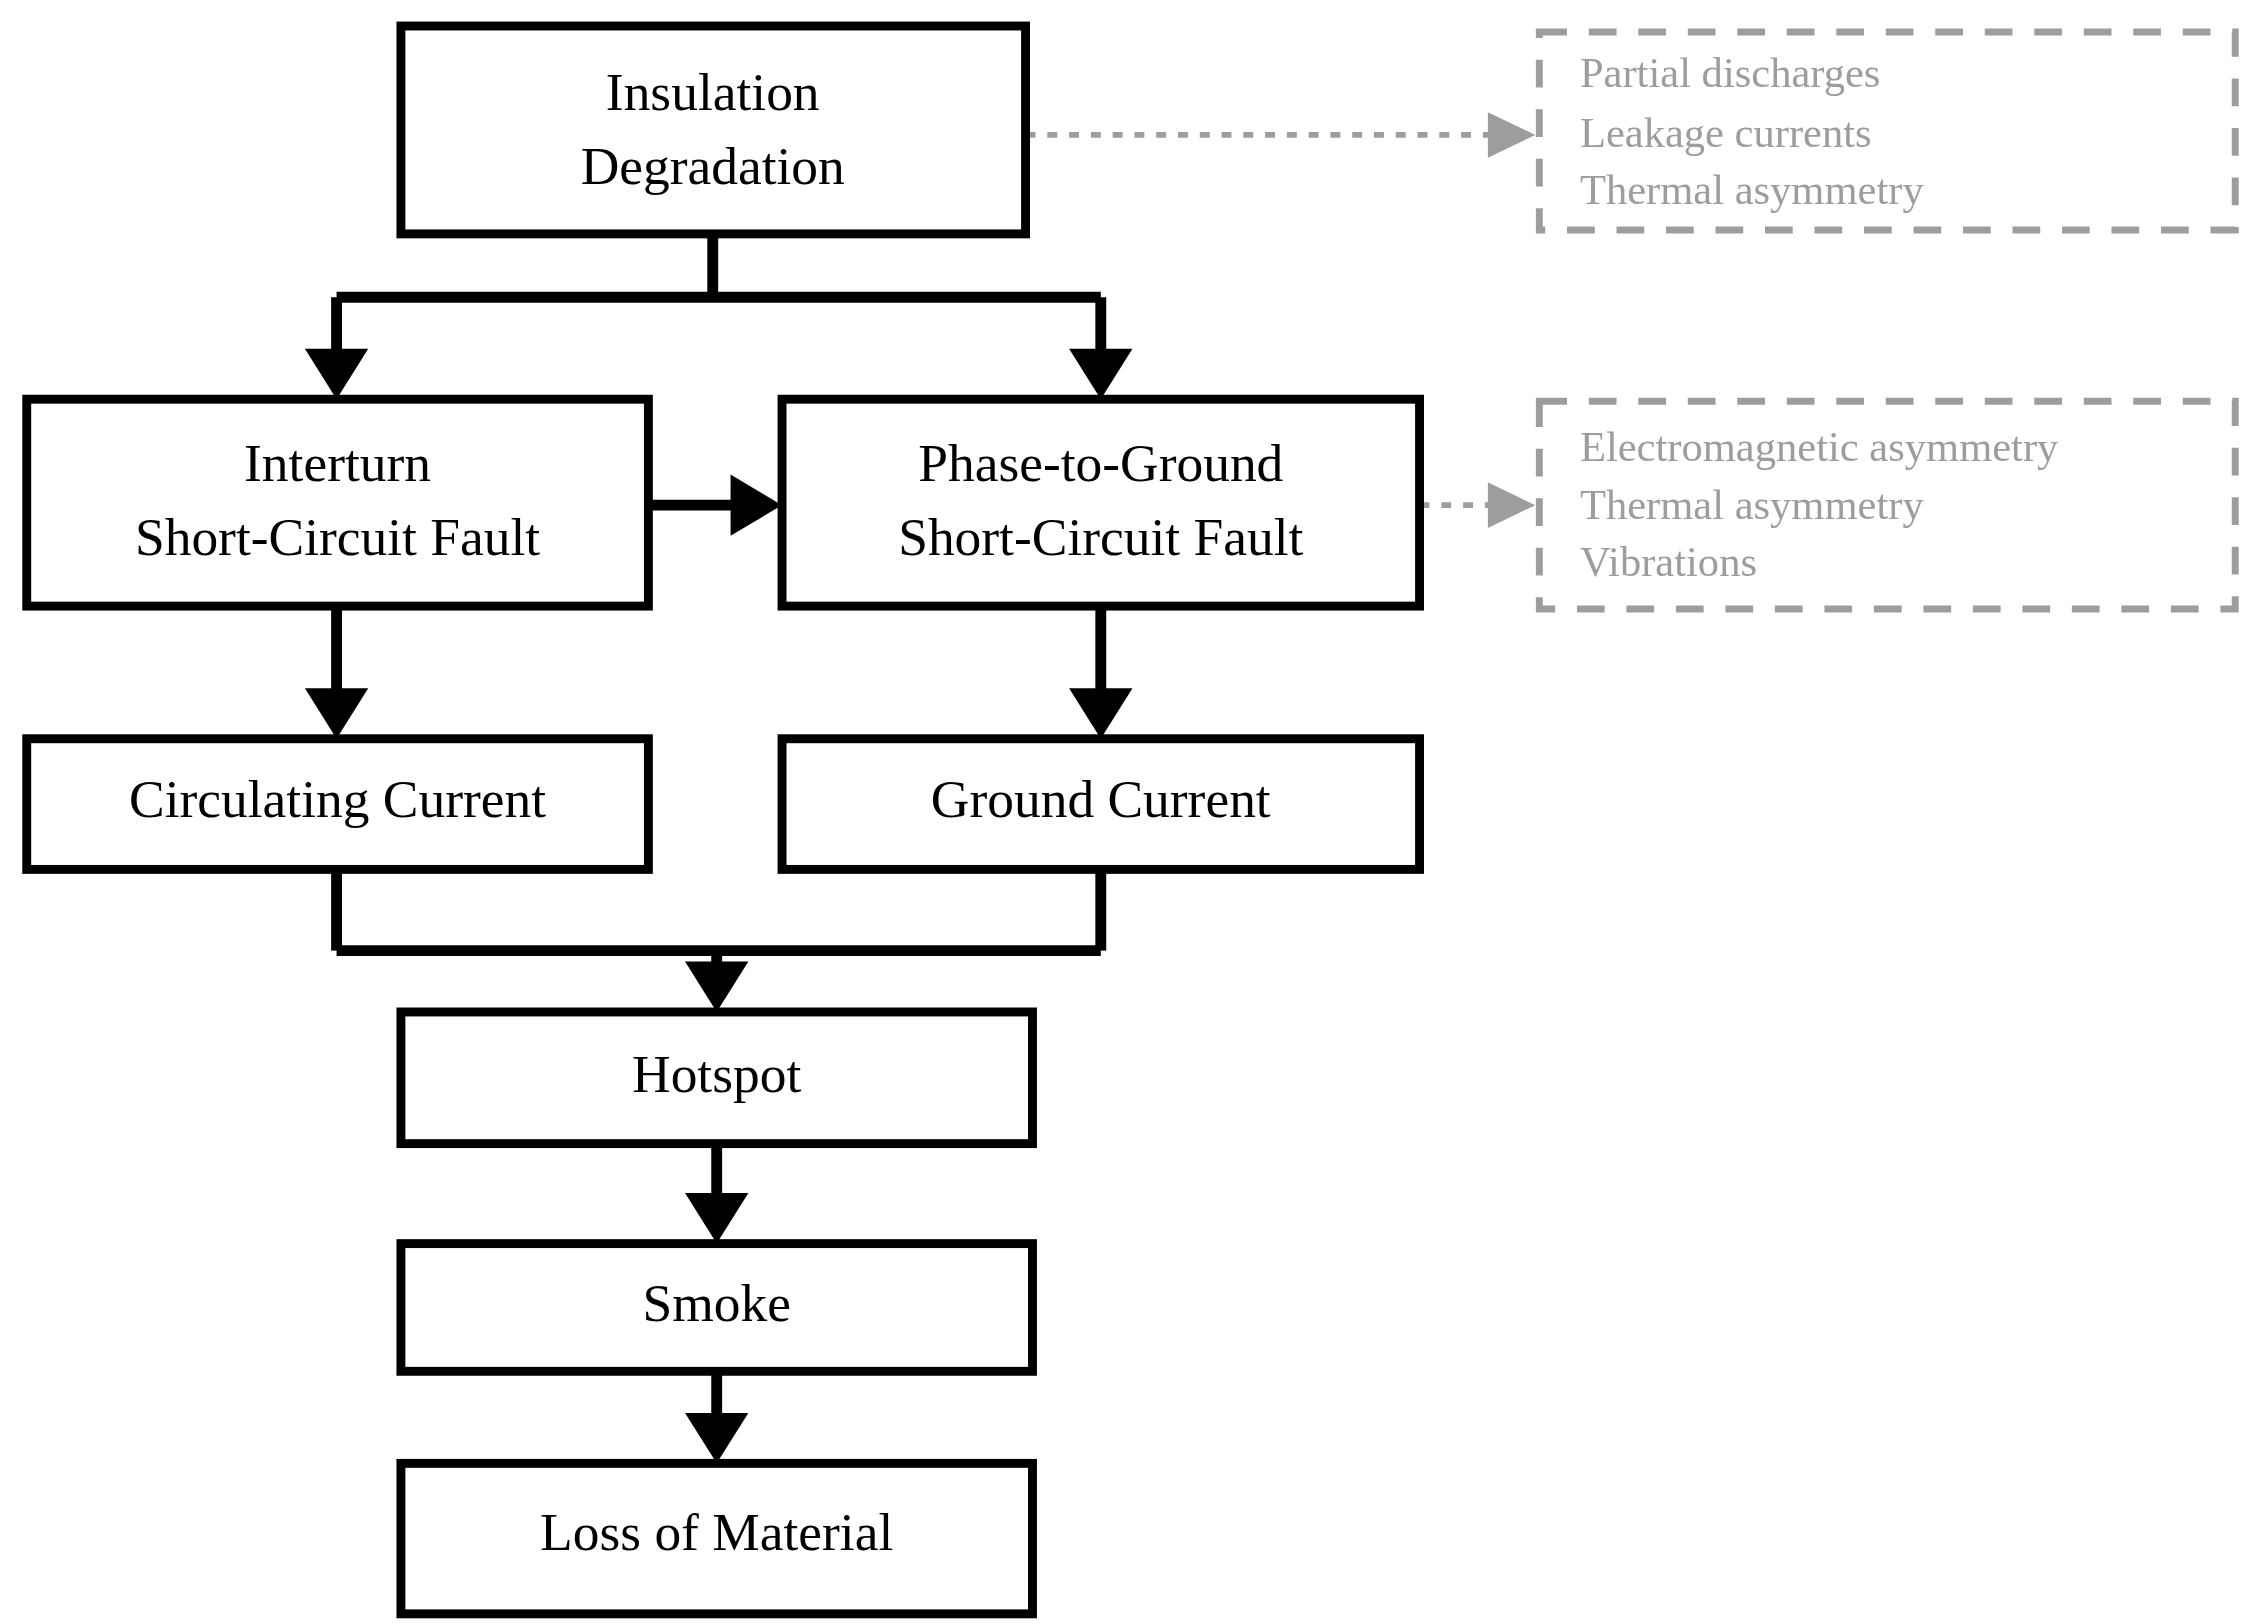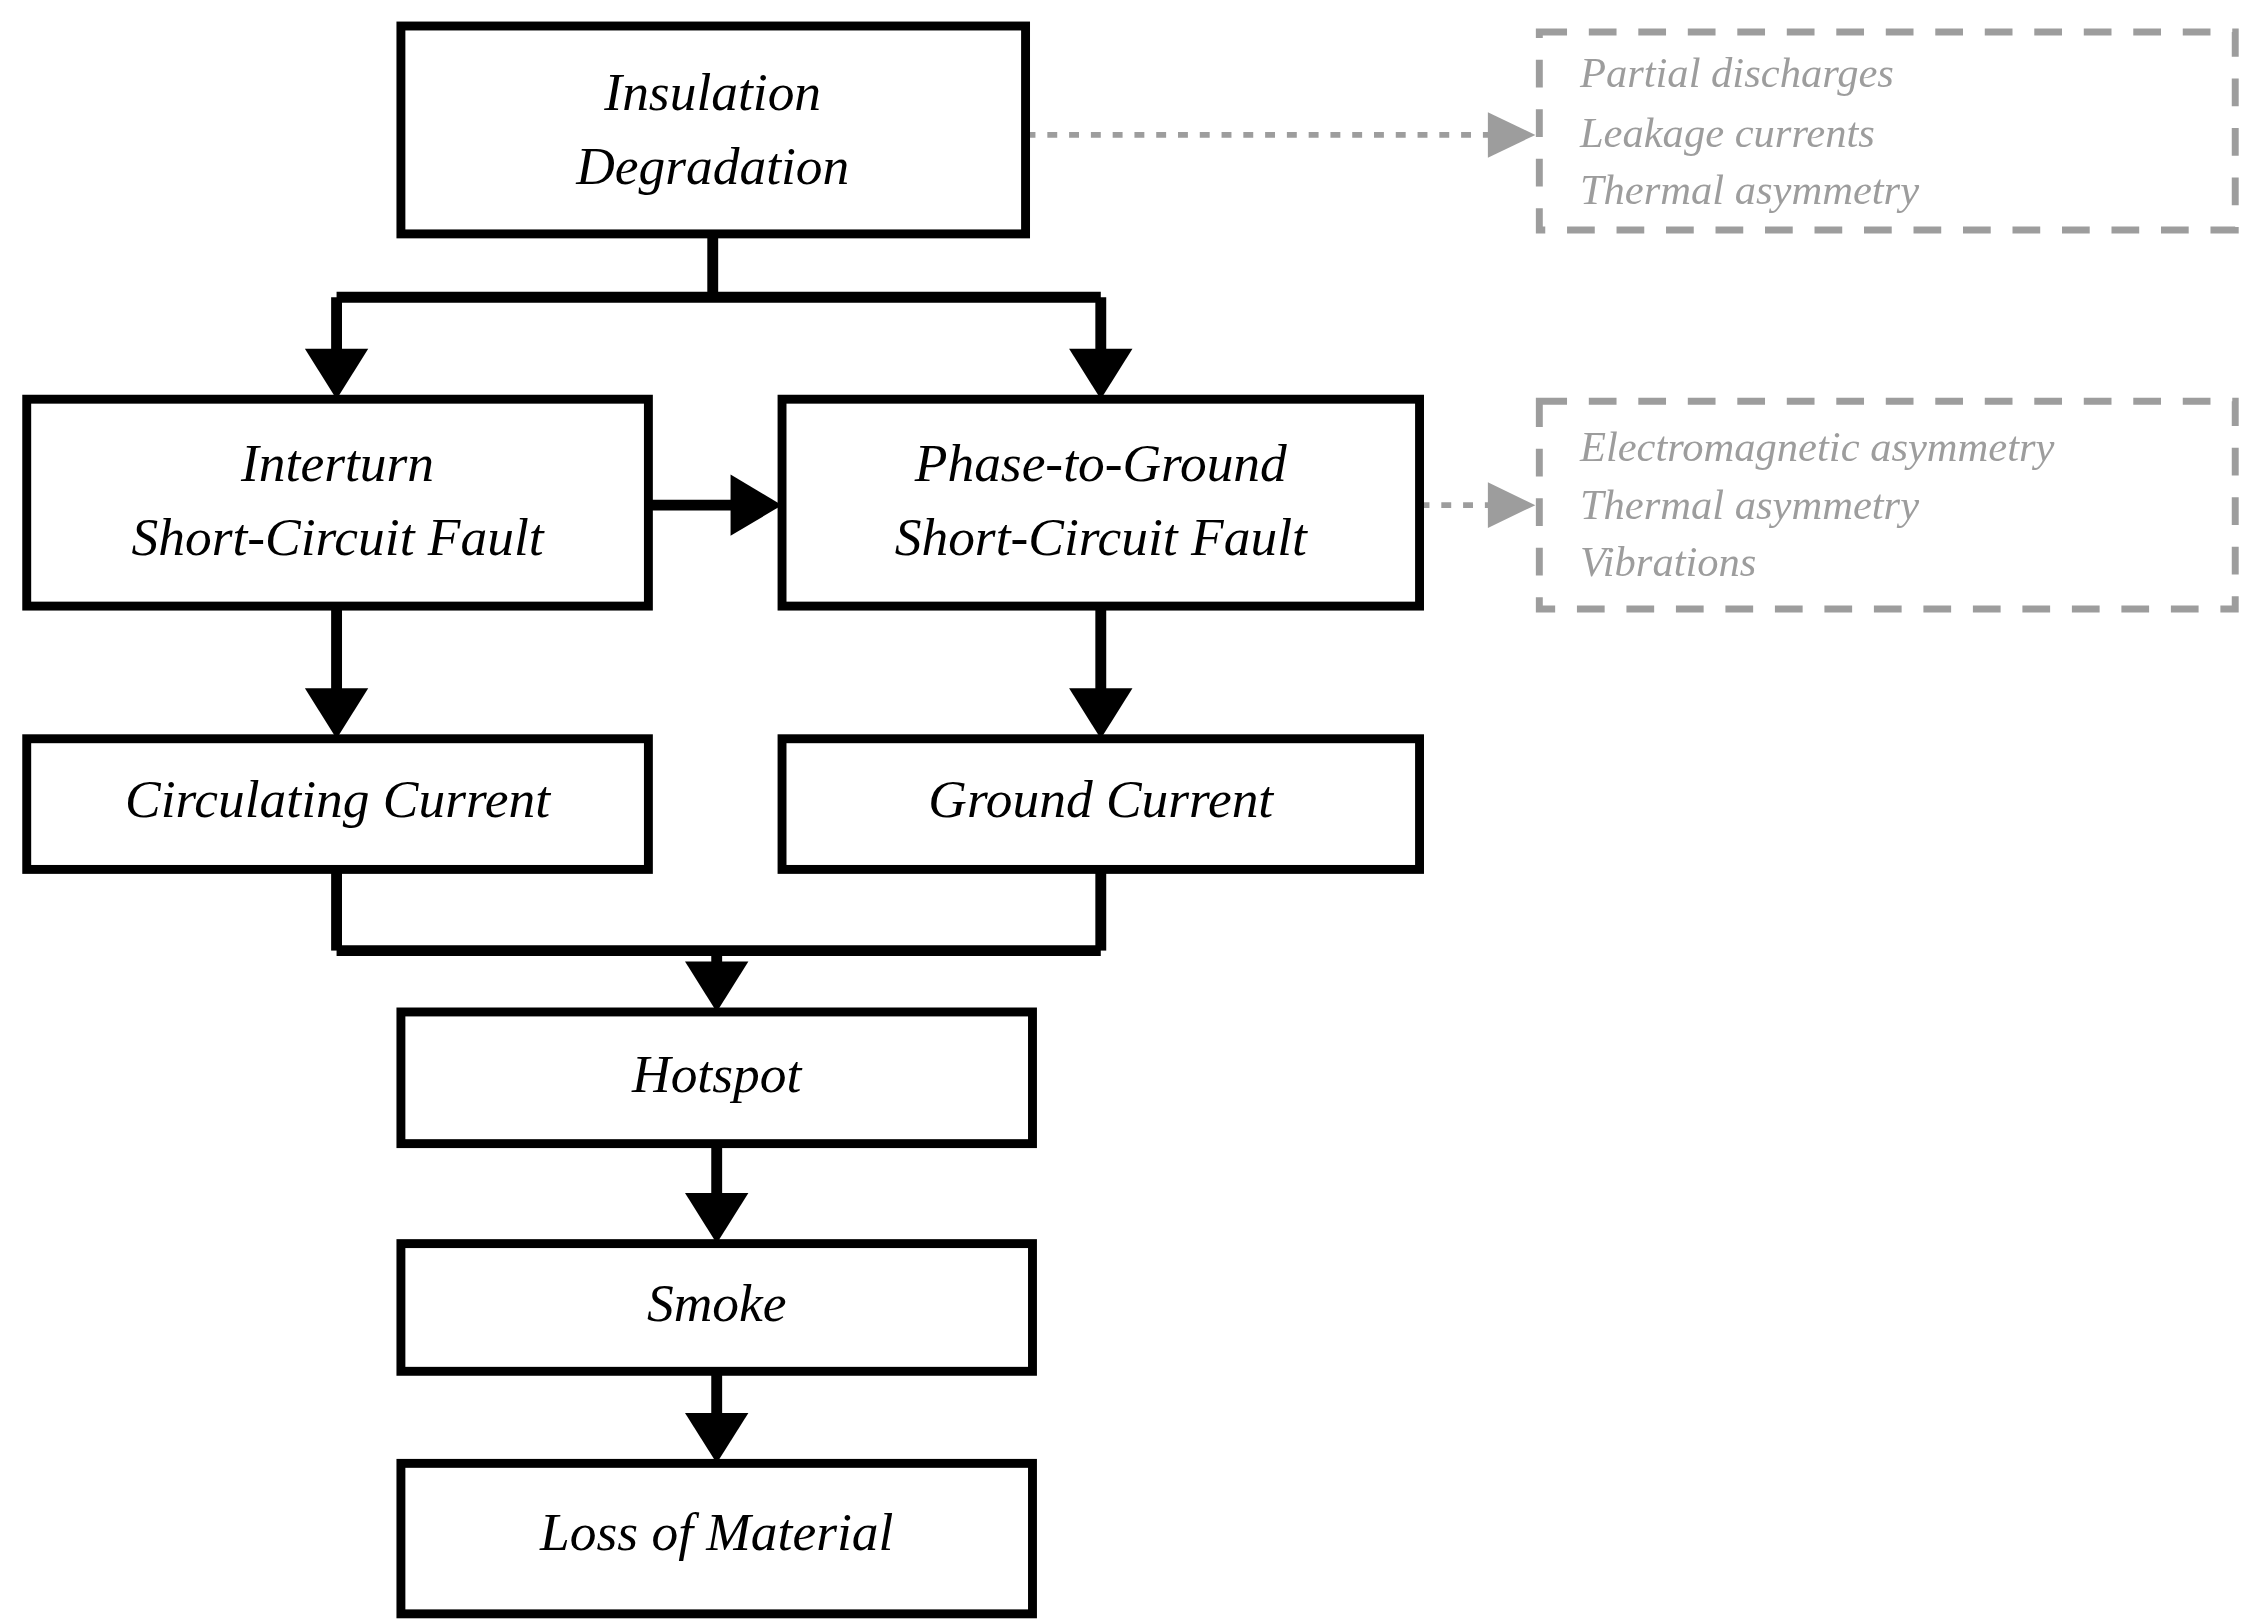--- a/index.html
+++ b/index.html
@@ -10,21 +10,20 @@
   body {
     width: 2258px;
     height: 1625px;
     font-family: "Liberation Serif", "DejaVu Serif", serif;
     overflow: hidden;
   }
   #diagram-root {
     position: relative;
     width: 2258px;
     height: 1625px;
-    font-style: italic;
   }
   svg.flow {
     position: absolute;
     top: 0;
     left: 0;
     width: 2258px;
     height: 1625px;
   }
   .node-rect {
     fill: #ffffff;

